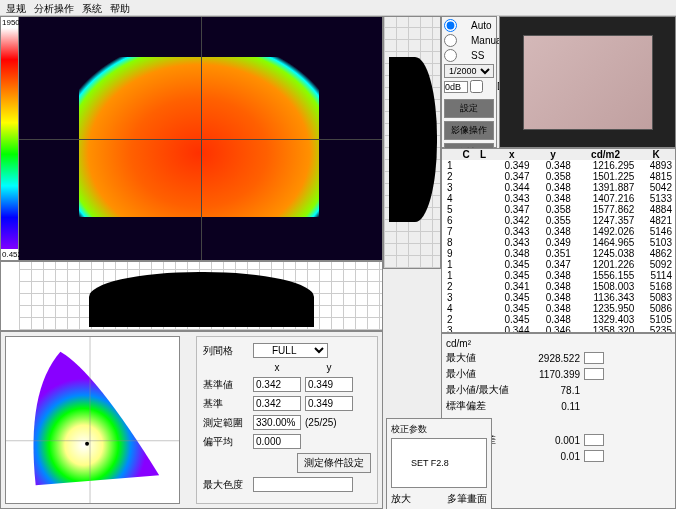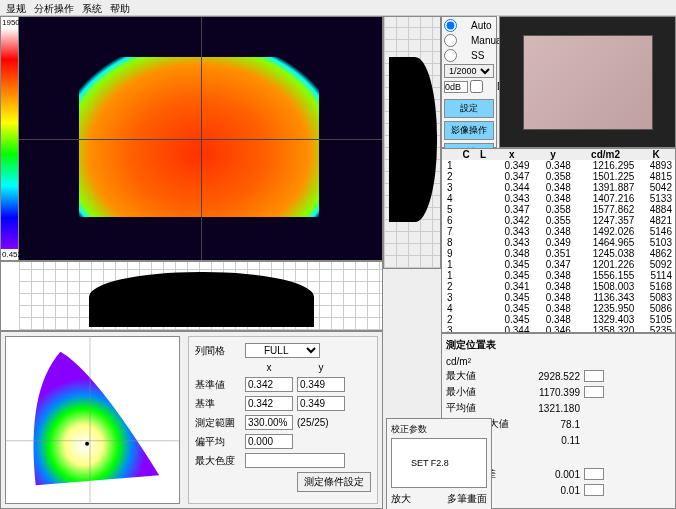--- a/index.html
+++ b/index.html
@@ -13,41 +13,41 @@
 .scaleval{font-size:8px;padding:1px;background:#fff}
 .gradient{flex:1;background:linear-gradient(to bottom,#fff,#f00,#ff8000,#ff0,#0f0,#0ff,#00f,#8000ff)}
 .heatmap{flex:1;background:#0a0020;position:relative}
 .heatmap::before{content:"";position:absolute;left:60px;top:40px;width:240px;height:160px;background:radial-gradient(ellipse at 50% 60%,#ff3000 0%,#ff6000 40%,#ff9000 65%,#8f0 78%,#0ff 82%,transparent 85%)}
 .heatmap::after{content:"";position:absolute;left:0;top:50%;width:100%;height:0;border-top:1px solid #444}
 .heatmap .vline{position:absolute;top:0;left:50%;width:0;height:100%;border-left:1px solid #444}
 .profrow{height:72px;display:flex;border:1px solid #888;background:#fff}
 .profspacer{width:18px}
 .profile{flex:1;background:repeating-linear-gradient(0deg,#ccc 0 1px,transparent 1px 12px),repeating-linear-gradient(90deg,#ccc 0 1px,transparent 1px 12px);position:relative}
 .profile::after{content:"";position:absolute;left:70px;top:10px;width:225px;height:55px;background:#000;border-radius:110px 110px 0 0/25px 25px 0 0}
-.bottom{flex:1;display:flex;gap:8px;padding:4px;background:#f0f0f0;border:1px solid #888}
+.bottom{flex:1;display:flex;gap:16px;padding:4px;background:#f0f0f0;border:1px solid #888}
 .cie{width:175px;height:168px;background:#fff;border:1px solid #888;position:relative}
 .cie svg{width:100%;height:100%}
 .panel{flex:1;background:#f4f4f4;border:1px solid #bbb;padding:6px}
 .panel .row{display:flex;align-items:center;margin-bottom:4px;gap:4px}
 .panel label{width:46px}
 .panel input[type=text]{width:48px;border:1px solid #888;padding:1px 2px;background:#fff}
 .panel select{border:1px solid #888;background:#fff;padding:0 14px}
 .panel button{border:1px solid #888;background:#f0f0f0;padding:2px 6px;cursor:pointer}
 .mid{width:58px;display:flex;flex-direction:column}
 .vprofile{height:253px;border:1px solid #888;background:repeating-linear-gradient(0deg,#ccc 0 1px,transparent 1px 12px),repeating-linear-gradient(90deg,#ccc 0 1px,transparent 1px 12px);position:relative}
 .vprofile::after{content:"";position:absolute;left:5px;top:40px;width:48px;height:165px;background:#000;border-radius:0 22px 22px 0/0 80px 80px 0}
 .right{flex:1;display:flex;flex-direction:column}
 .toprow{height:132px;display:flex;gap:2px}
 .ctrls{width:56px;border:1px solid #888;background:#f4f4f4;padding:2px;display:flex;flex-direction:column;gap:2px}
 .ctrls label{display:flex;align-items:center;gap:14px;font-size:9px}
 .ctrls select{width:100%;border:1px solid #888;font-size:9px}
 .ctrls .drrow{display:flex;align-items:center;gap:2px}
 .ctrls input[type=text]{width:24px;border:1px solid #888;font-size:9px}
 .btncol{display:flex;flex-direction:column;gap:3px;padding-top:4px}
-.btncol button{border:1px solid #888;background:#7dd3fc;padding:2px;font-size:9px;cursor:pointer}
+.btncol button{border:1px solid #888;background:#737373;padding:2px;font-size:9px;cursor:pointer}
 .btncol .red{border:2px solid #c00}
 .btncol .pair{display:flex;gap:2px}
 .btncol .pair button{flex:1;padding:2px 0}
 .preview{flex:1;border:1px solid #888;background:#222;display:flex;align-items:center;justify-content:center}
 .preview .screen{width:130px;height:95px;background:linear-gradient(135deg,#d4b8b8,#c0a0a0);border:1px solid #555}
 .datatab{flex:0 0 185px;border:1px solid #888;background:#fff;overflow:auto;font-size:8px}
 .datatab table{width:100%;border-collapse:collapse}
 .datatab th,.datatab td{padding:0 3px;text-align:right;border:none}
 .datatab th{background:#eee;text-align:center}
 .datatab td:first-child{text-align:center}
@@ -130,26 +130,26 @@
           </div>
         <div class="row">
             <label>測定範圍</label>
             <input type="text" value="330.00%" style="">
             <span>(25/25)</span>
           </div>
         <div class="row">
             <label>偏平均</label>
             <input type="text" value="0.000" style="">
           </div>
+        <div class="row" style="justify-content:flex-end">
+            <button>測定條件設定</button>
+          </div>
         <div class="row">
             <label>最大色度</label>
             <input type="text" style="width: 100px;">
-          </div>
-        <div class="row" style="justify-content:flex-end">
-            <button>測定條件設定</button>
           </div>
       </div>
     </div>
   </div>
 
   <div class="mid">
     <div class="vprofile"></div>
   </div>
 
   <div class="right">
@@ -351,35 +351,30 @@
               <td></td>
               <td>0.344</td>
               <td>0.346</td>
               <td>1358.320</td>
               <td>5235</td>
             </tr>
           </tbody>
         </table>
     </div>
     <div class="statpanel">
-      <div class="title">測定位置表</div>
       <div>cd/m²</div>
       <div class="strow">
           <label>最大値</label>
           <span>2928.522</span>
           <div class="box"></div>
         </div>
       <div class="strow">
           <label>最小値</label>
           <span>1170.399</span>
           <div class="box"></div>
-        </div>
-      <div class="strow">
-          <label>平均値</label>
-          <span>1321.180</span>
         </div>
       <div class="strow">
           <label>最小値/最大値</label>
           <span>78.1</span>
         </div>
       <div class="strow">
           <label>標準偏差</label>
           <span>0.11</span>
         </div>
       <div style="margin-top:2px">色度</div>

